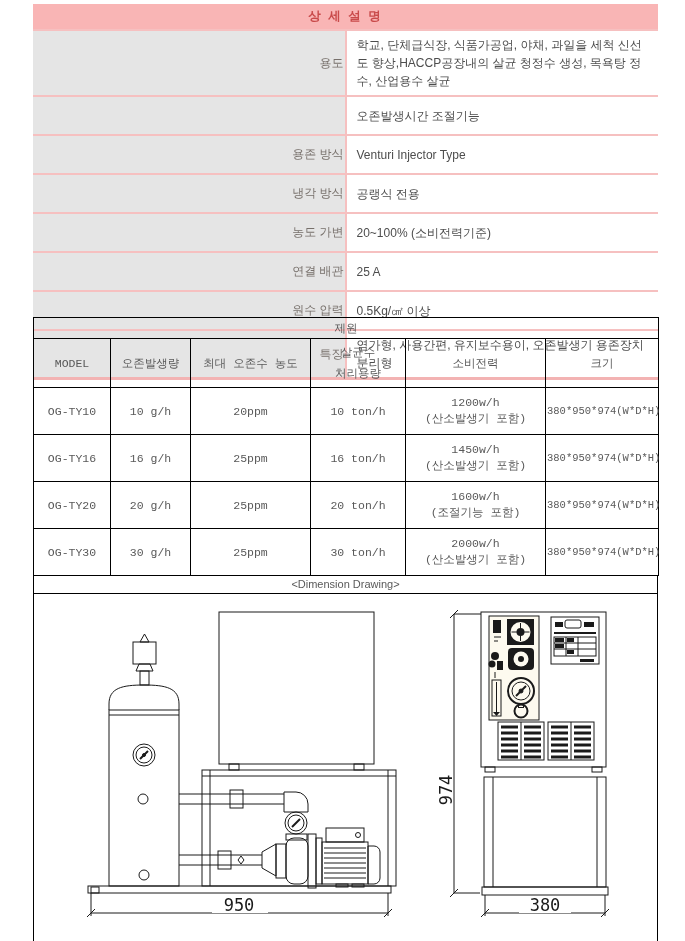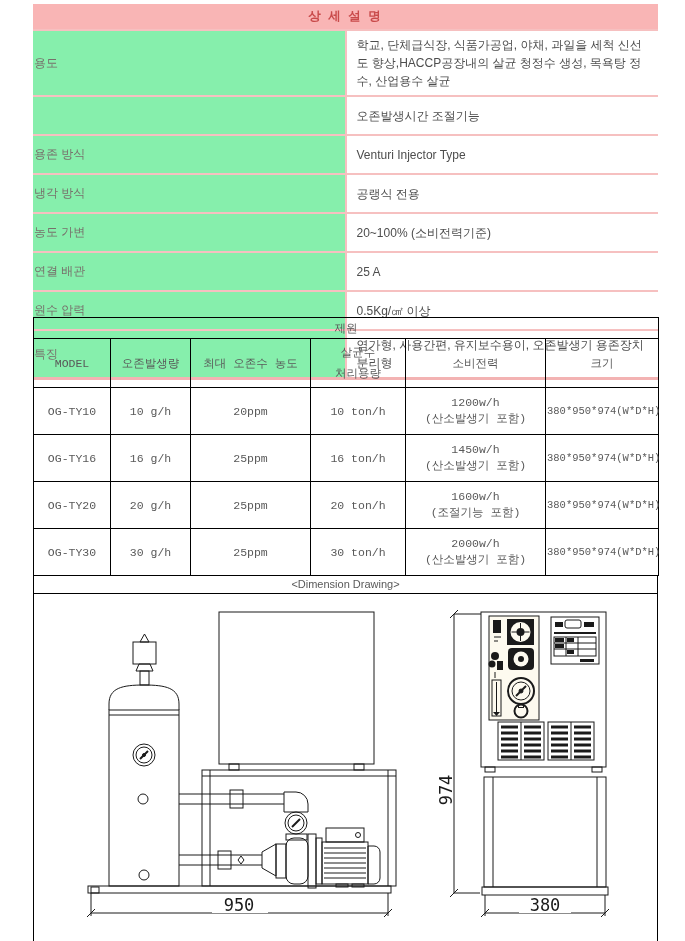--- a/index.html
+++ b/index.html
@@ -4,21 +4,21 @@
 <style>
   html,body{margin:0;padding:0;background:#fff;}
   .page{position:relative;width:685px;height:941px;background:#fff;
         font-family:"Liberation Sans","DejaVu Sans",sans-serif;overflow:hidden;}
 
   
   .tbl1{position:absolute;left:33px;top:4px;width:625px;border-collapse:collapse;table-layout:fixed;}
   .tbl1 th{background:#f9b5b5;color:#c94b4b;font-weight:bold;font-size:12.5px;
            letter-spacing:2px;height:21px;padding:2px 0;border-bottom:2px solid #f6c0c0;}
   .tbl1 td{border-bottom:2px solid #f6c0c0;font-size:12px;vertical-align:middle;}
-  .tbl1 td.lbl{width:170px;background:#86efac;color:#77706b;text-align:left;
+  .tbl1 td.lbl{width:170px;background:#e5e5e5;color:#77706b;text-align:right;
                border-right:2px solid #f6c0c0;}
   .tbl1 td.val{color:#4d4d4d;padding:5px 10px;line-height:1.5;}
   .tbl1 tr.h40 td{height:38px;}
   .tbl1 tr.h30 td{height:27px;}
   .tbl1 tr:last-child td{border-bottom:3px solid #f3b3b3;}
 
   
   .col2{position:absolute;left:33px;top:317px;width:625px;}
   .tbl2{width:625px;border-collapse:collapse;table-layout:fixed;color:#595959;
         font-size:11.5px;text-align:center;font-family:Liberation Mono, monospace;}

